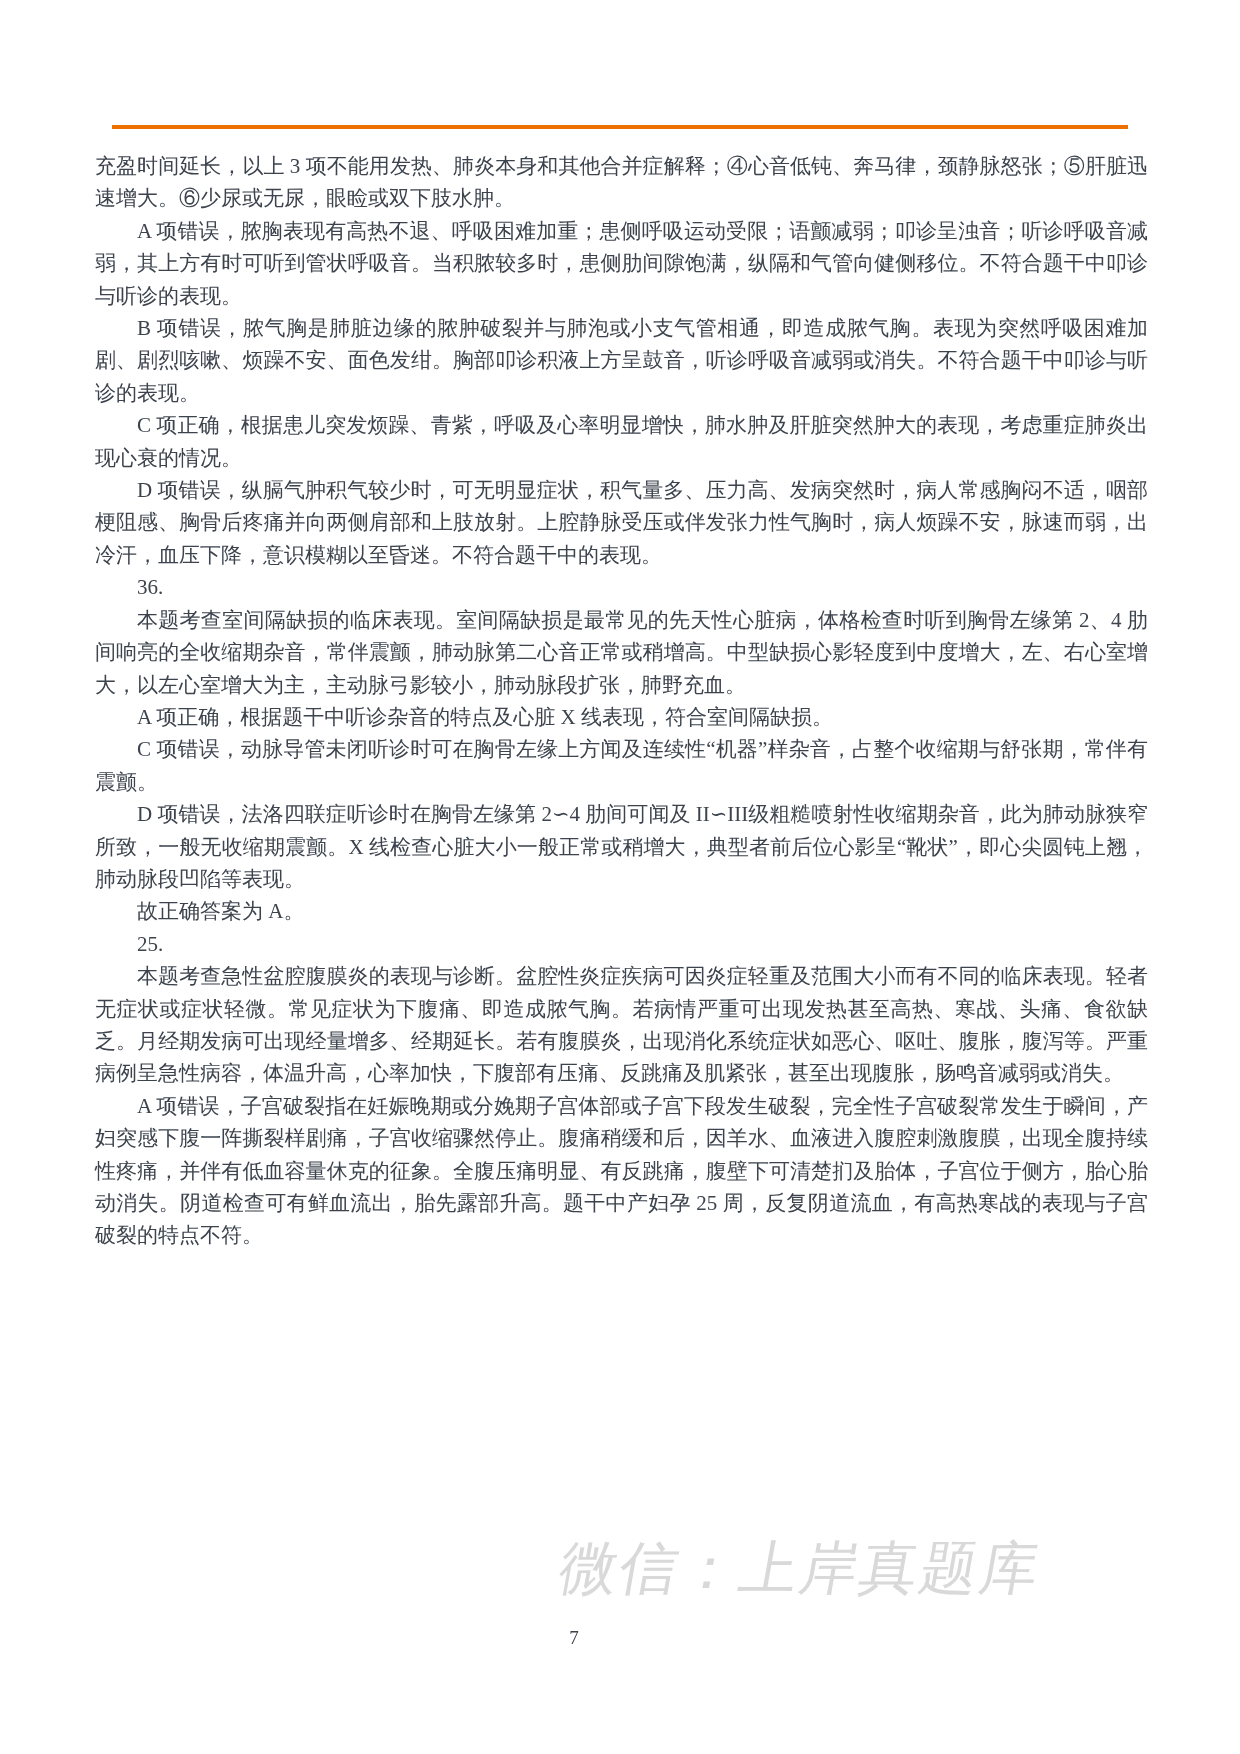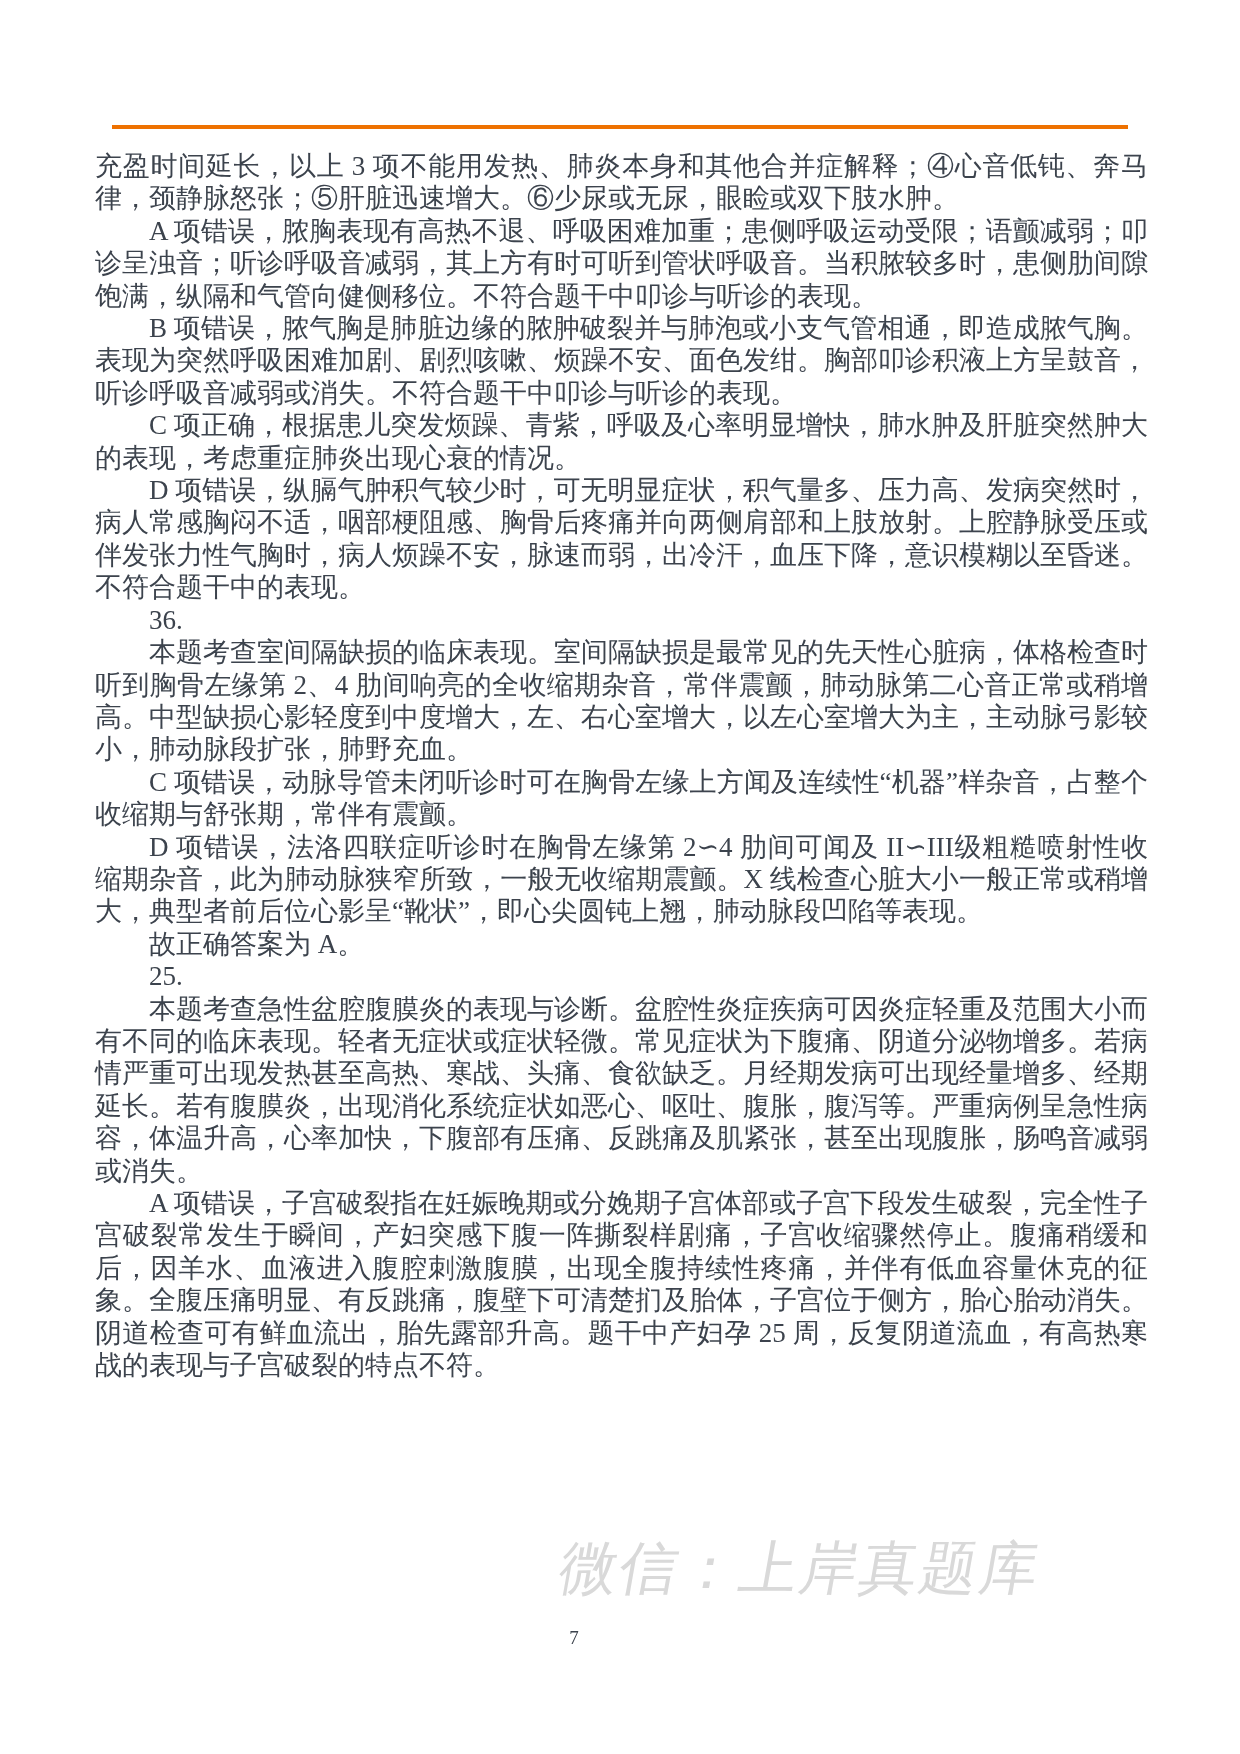--- a/index.html
+++ b/index.html
@@ -13,21 +13,21 @@
   .top-rule {
     position:absolute;
     left:112px; top:125px;
     width:1016px; height:4px;
     background:#EE7100; 
   }
   .content {
     position:absolute;
     left:95px; top:150px;
     width:1053px;
-    font-size:27px;
+    font-size:21px;
     line-height:32.4px;
     text-align:justify;
     color:#3C434D; 
     z-index:1;
   }
   .content p.para { margin:0; padding:0; }
   .content p.indent { text-indent:2em; }
   .watermark {
     position:absolute;
     left:560px; top:1530px;
@@ -55,21 +55,22 @@
   <div class="top-rule" style="background: rgb(238, 113, 0);"></div>
   <div class="watermark" style="color: rgb(217, 217, 217);">微信：上岸真题库</div>
   <main class="content" id="doc-content" style="color: rgb(60, 67, 77);">
       <p class="para">充盈时间延长，以上 3 项不能用发热、肺炎本身和其他合并症解释；④心音低钝、奔马律，颈静脉怒张；⑤肝脏迅速增大。⑥少尿或无尿，眼睑或双下肢水肿。</p>
       <p class="para indent">A 项错误，脓胸表现有高热不退、呼吸困难加重；患侧呼吸运动受限；语颤减弱；叩诊呈浊音；听诊呼吸音减弱，其上方有时可听到管状呼吸音。当积脓较多时，患侧肋间隙饱满，纵隔和气管向健侧移位。不符合题干中叩诊与听诊的表现。</p>
       <p class="para indent">B 项错误，脓气胸是肺脏边缘的脓肿破裂并与肺泡或小支气管相通，即造成脓气胸。表现为突然呼吸困难加剧、剧烈咳嗽、烦躁不安、面色发绀。胸部叩诊积液上方呈鼓音，听诊呼吸音减弱或消失。不符合题干中叩诊与听诊的表现。</p>
       <p class="para indent">C 项正确，根据患儿突发烦躁、青紫，呼吸及心率明显增快，肺水肿及肝脏突然肿大的表现，考虑重症肺炎出现心衰的情况。</p>
       <p class="para indent">D 项错误，纵膈气肿积气较少时，可无明显症状，积气量多、压力高、发病突然时，病人常感胸闷不适，咽部梗阻感、胸骨后疼痛并向两侧肩部和上肢放射。上腔静脉受压或伴发张力性气胸时，病人烦躁不安，脉速而弱，出冷汗，血压下降，意识模糊以至昏迷。不符合题干中的表现。</p>
       <p class="para indent">36.</p>
       <p class="para indent">本题考查室间隔缺损的临床表现。室间隔缺损是最常见的先天性心脏病，体格检查时听到胸骨左缘第 2、4 肋间响亮的全收缩期杂音，常伴震颤，肺动脉第二心音正常或稍增高。中型缺损心影轻度到中度增大，左、右心室增大，以左心室增大为主，主动脉弓影较小，肺动脉段扩张，肺野充血。</p>
+      <p class="para indent">A 项正确，根据题干中听诊杂音的特点及心脏 X 线表现，符合室间隔缺损。</p>
       <p class="para indent">C 项错误，动脉导管未闭听诊时可在胸骨左缘上方闻及连续性“机器”样杂音，占整个收缩期与舒张期，常伴有震颤。</p>
       <p class="para indent">D 项错误，法洛四联症听诊时在胸骨左缘第 2∽4 肋间可闻及 II∽III级粗糙喷射性收缩期杂音，此为肺动脉狭窄所致，一般无收缩期震颤。X 线检查心脏大小一般正常或稍增大，典型者前后位心影呈“靴状”，即心尖圆钝上翘，肺动脉段凹陷等表现。</p>
       <p class="para indent">故正确答案为 A。</p>
       <p class="para indent">25.</p>
-      <p class="para indent">本题考查急性盆腔腹膜炎的表现与诊断。盆腔性炎症疾病可因炎症轻重及范围大小而有不同的临床表现。轻者无症状或症状轻微。常见症状为下腹痛、阴道分泌物增多。若病情严重可出现发热甚至高热、寒战、头痛、食欲缺乏。月经期发病可出现经量增多、经期延长。若有腹膜炎，出现消化系统症状如恶心、呕吐、腹胀，腹泻等。严重病例呈急性病容，体温升高，心率加快，下腹部有压痛、反跳痛及肌紧张，甚至出现腹胀，肠鸣音减弱或消失。</p>
+      <p class="para indent">本题考查急性盆腔腹膜炎的表现与诊断。盆腔性炎症疾病可因炎症轻重及范围大小而有不同的临床表现。轻者无症状或症状轻微。常见症状为下腹痛、即造成脓气胸。若病情严重可出现发热甚至高热、寒战、头痛、食欲缺乏。月经期发病可出现经量增多、经期延长。若有腹膜炎，出现消化系统症状如恶心、呕吐、腹胀，腹泻等。严重病例呈急性病容，体温升高，心率加快，下腹部有压痛、反跳痛及肌紧张，甚至出现腹胀，肠鸣音减弱或消失。</p>
       <p class="para indent">A 项错误，子宫破裂指在妊娠晚期或分娩期子宫体部或子宫下段发生破裂，完全性子宫破裂常发生于瞬间，产妇突感下腹一阵撕裂样剧痛，子宫收缩骤然停止。腹痛稍缓和后，因羊水、血液进入腹腔刺激腹膜，出现全腹持续性疼痛，并伴有低血容量休克的征象。全腹压痛明显、有反跳痛，腹壁下可清楚扪及胎体，子宫位于侧方，胎心胎动消失。阴道检查可有鲜血流出，胎先露部升高。题干中产妇孕 25 周，反复阴道流血，有高热寒战的表现与子宫破裂的特点不符。</p>
     </main>
   <div class="page-number">7</div>
 </div>
 
 </body></html>

